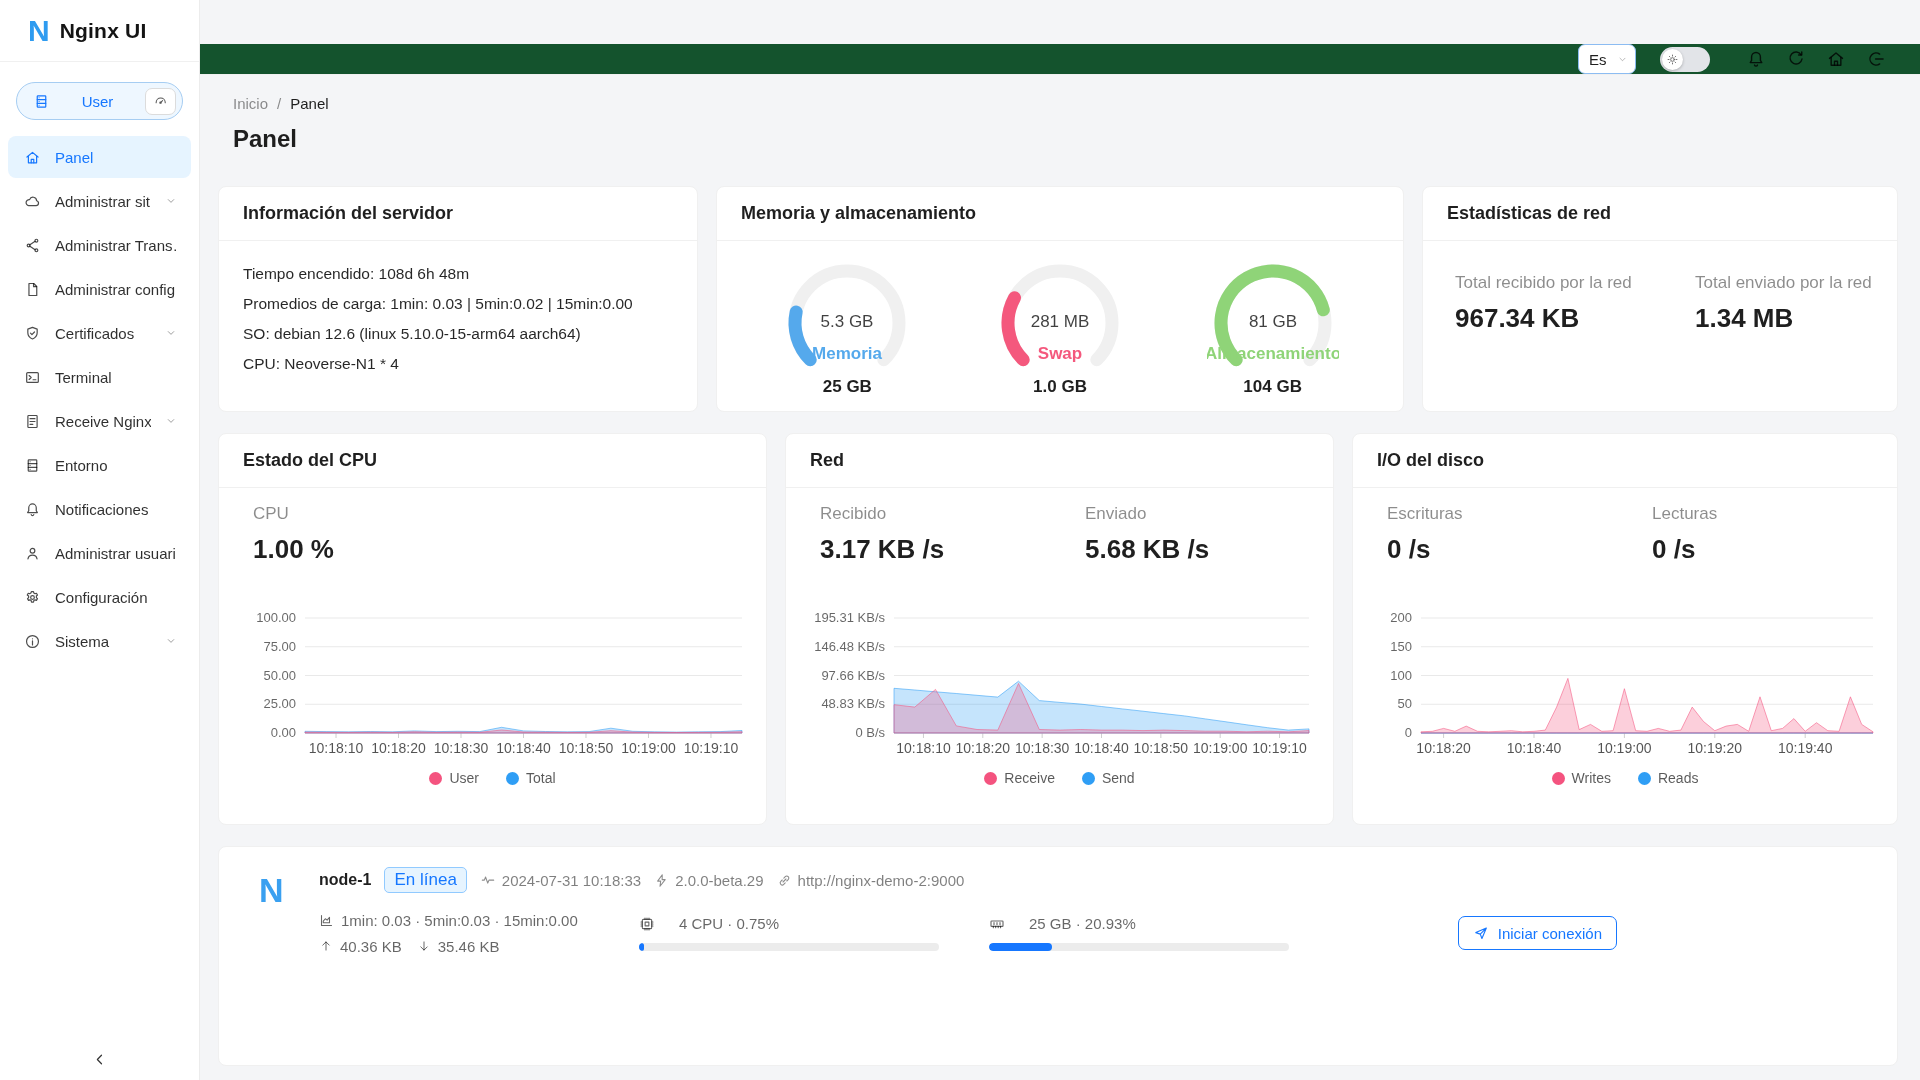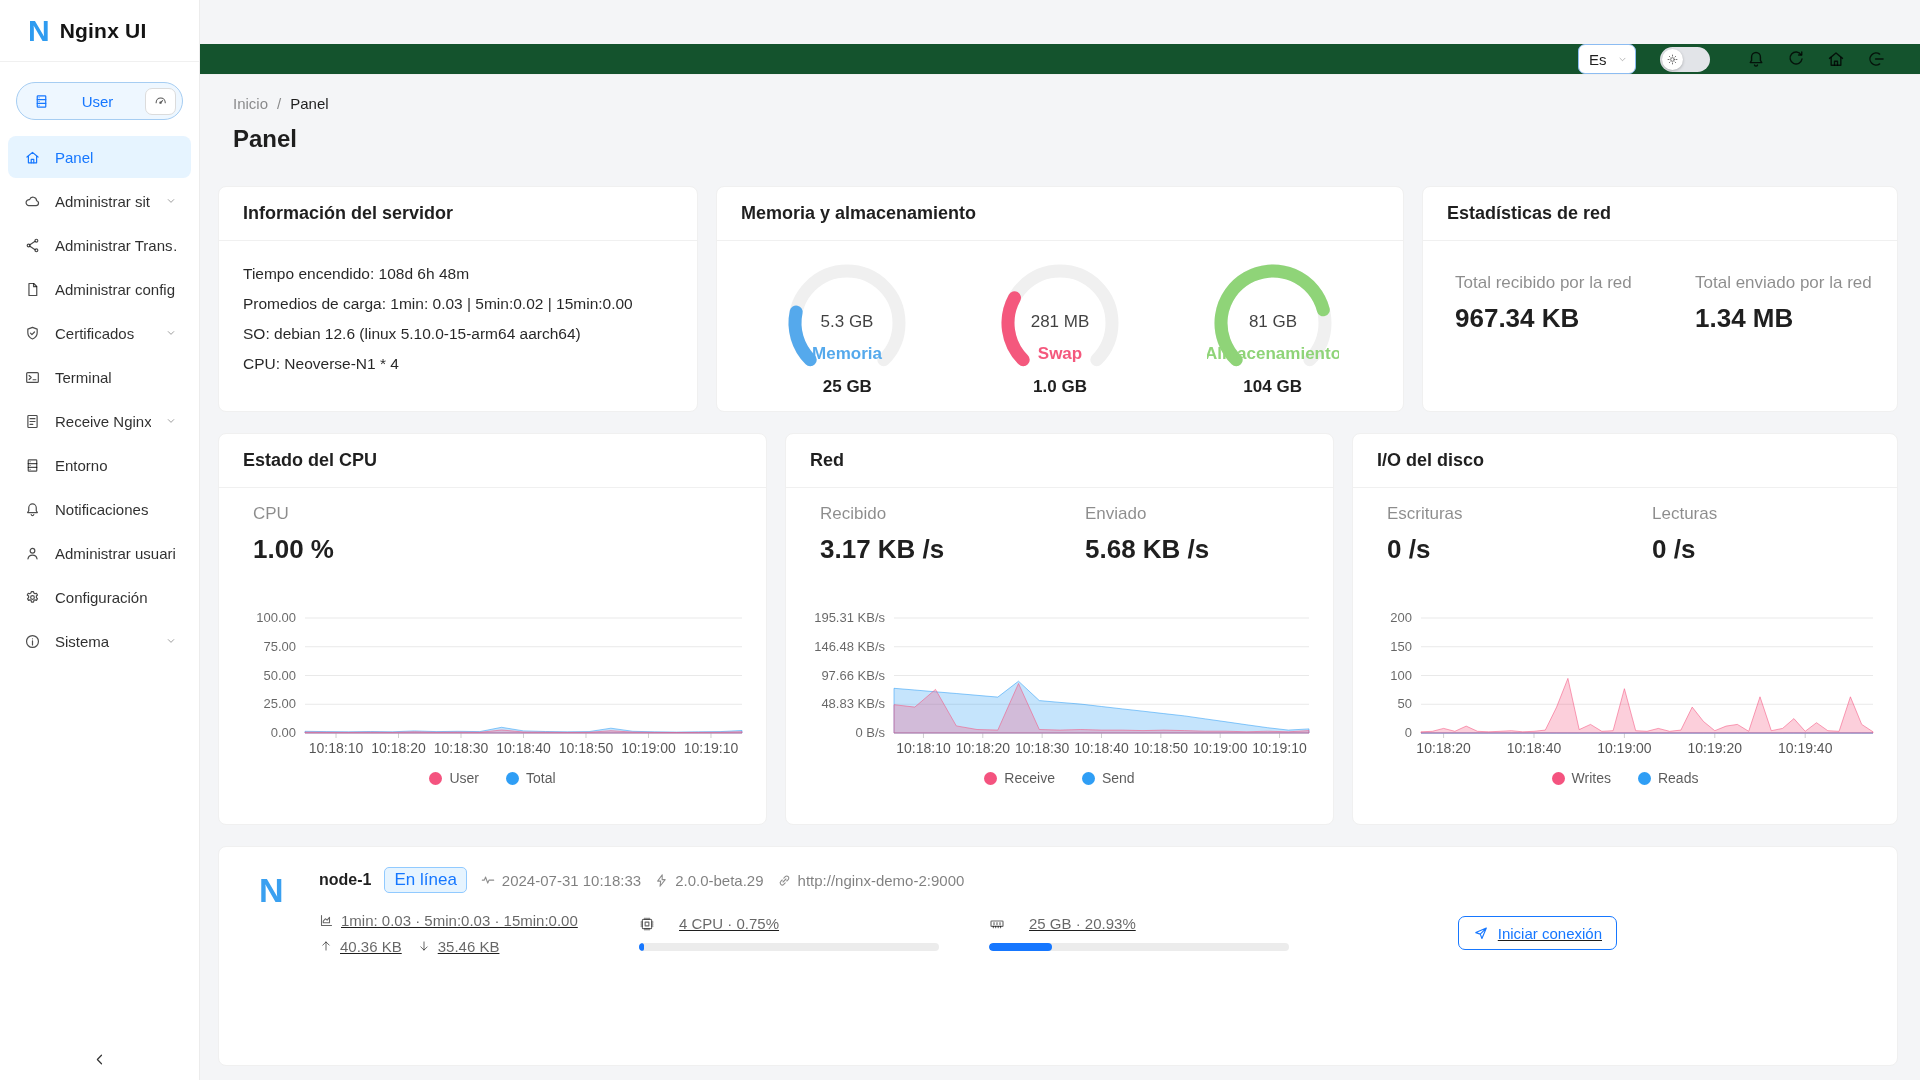--- a/index.html
+++ b/index.html
@@ -79,21 +79,21 @@
   
   .c-env { width:1680px; height:220px; }
   .env-row { display:flex; padding:20px 24px 0; }
   .node-logo { width:76px; font-size:34px; font-weight:700; color:#3aa0f0; padding-left:16px; padding-top:4px; }
   .node-content { flex:1; }
   .node-line1 { display:flex; align-items:center; gap:13px; }
   .node-name { font-size:16px; font-weight:700; }
   .badge { font-size:17px; color:#1677ff; background:#e6f4ff; border:1px solid #91caff; border-radius:5px; padding:2px 9px; }
   .meta { display:flex; align-items:center; gap:6px; font-size:15px; color:rgba(0,0,0,.5); }
   .meta .m-icon { display:flex; color:rgba(0,0,0,.45); }
-  .node-grid { display:grid; grid-template-columns:320px 350px 350px 300px 1fr; margin-top:14px; align-items:center;text-decoration:underline; }
+  .node-grid { display:grid; grid-template-columns:320px 350px 350px 300px 1fr; margin-top:14px; align-items:center; }
   .mini-lines { font-size:15px; color:rgba(0,0,0,.6); }
   .mini-lines .ml { display:flex; align-items:center; gap:7px; height:26px; }
   .metric-label { display:flex; align-items:center; gap:24px; font-size:15px; color:rgba(0,0,0,.6); margin-bottom:11px; }
   .pbar { width:300px; height:8px; border-radius:4px; background:#ececec; overflow:hidden; }
   .pfill { height:100%; border-radius:4px; min-width:5px; }
   .btn-cell { display:flex; justify-content:flex-end; padding-right:22px; }
   .connect-btn { height:34px; border:1px solid #1677ff; color:#1677ff; background:#fff; border-radius:7px;
     font-size:15px; display:inline-flex; align-items:center; gap:9px; padding:0 14px; cursor:pointer;
     font-family:"Liberation Sans",sans-serif; }
 

